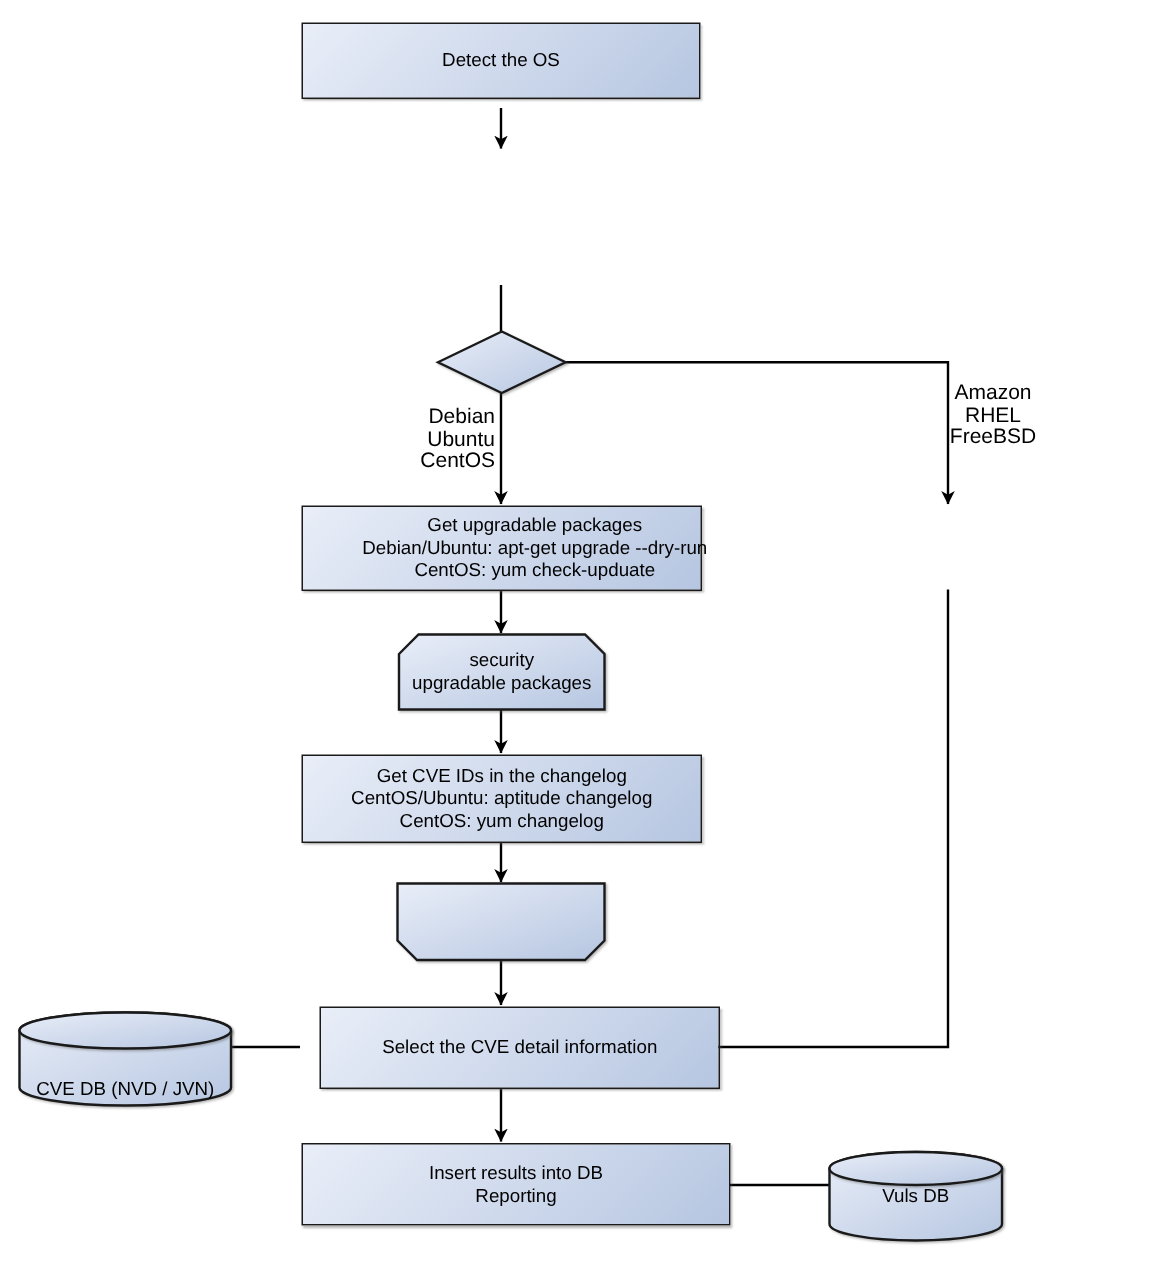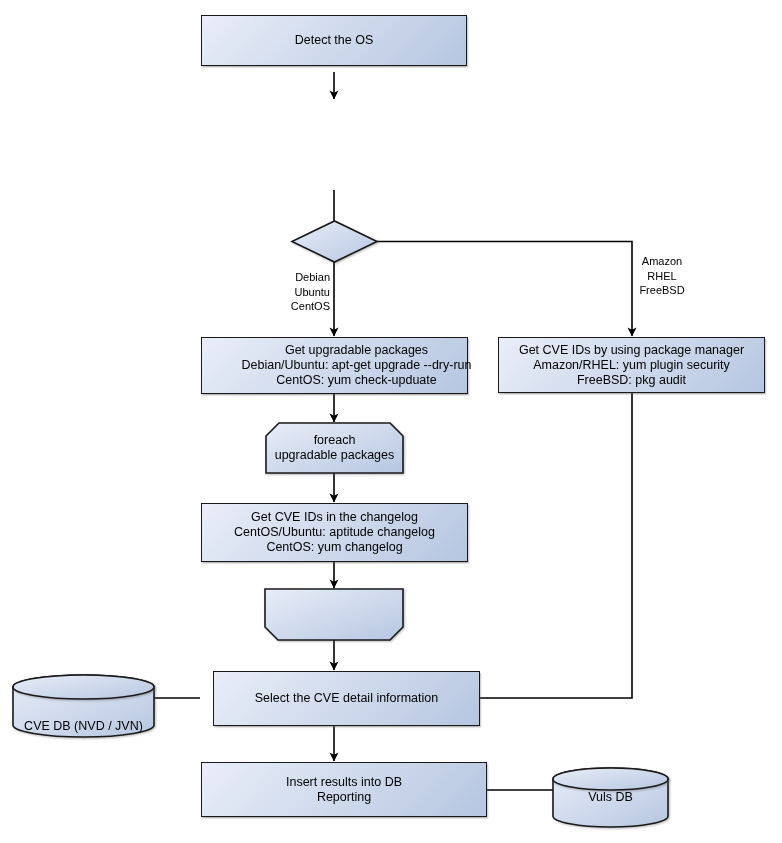--- a/index.html
+++ b/index.html
@@ -52,21 +52,21 @@
   }
   .shape-text {
     position: absolute;
     display: flex;
     align-items: center;
     justify-content: center;
   }
 
   .branch-label {
     position: absolute;
-    font-size: 11px;
+    font-size: 14px;
     line-height: 14.5px;
     color: var(--text-color, #000000);
     white-space: pre;
   }
 
   
   .n-detect     { left: 201px; top: 15px;  width: 266px; height: 51px; }
   .n-installed  { left: 201px; top: 100px; width: 266px; height: 90px; }
   .n-upgradable { left: 201px; top: 337px; width: 267px; height: 57px; padding-left: 44px; }
   .n-pkgmgr     { left: 498px; top: 337px; width: 267px; height: 56px; }
@@ -132,42 +132,37 @@
     <span class="node-text">Detect the OS</span>
   </div>
 
 
   <div class="node n-upgradable">
     <span class="node-text">Get upgradable packages
 Debian/Ubuntu: apt-get upgrade --dry-run
 CentOS: yum check-upduate</span>
   </div>
 
-  <div class="node n-pkgmgr">
-    <span class="node-text">Get CVE IDs by using package manager
-Amazon/RHEL: yum plugin security
-FreeBSD: pkg audit</span>
-  </div>
 
   <div class="node n-changelog">
     <span class="node-text">Get CVE IDs in the changelog
 CentOS/Ubuntu: aptitude changelog
 CentOS: yum changelog</span>
   </div>
 
   <div class="node n-select">
     <span class="node-text">Select the CVE detail information</span>
   </div>
 
   <div class="node n-insert">
     <span class="node-text">Insert results into DB
 Reporting</span>
   </div>
 
-  <div class="shape-text t-foreach">foreach
+  <div class="shape-text t-foreach">security
 upgradable packages</div>
 
 
   <div class="shape-text t-cvedb">CVE DB (NVD / JVN)</div>
 
   <div class="shape-text t-vulsdb">Vuls DB</div>
 
   <div class="branch-label lbl-left">Debian
 Ubuntu
 CentOS</div>

